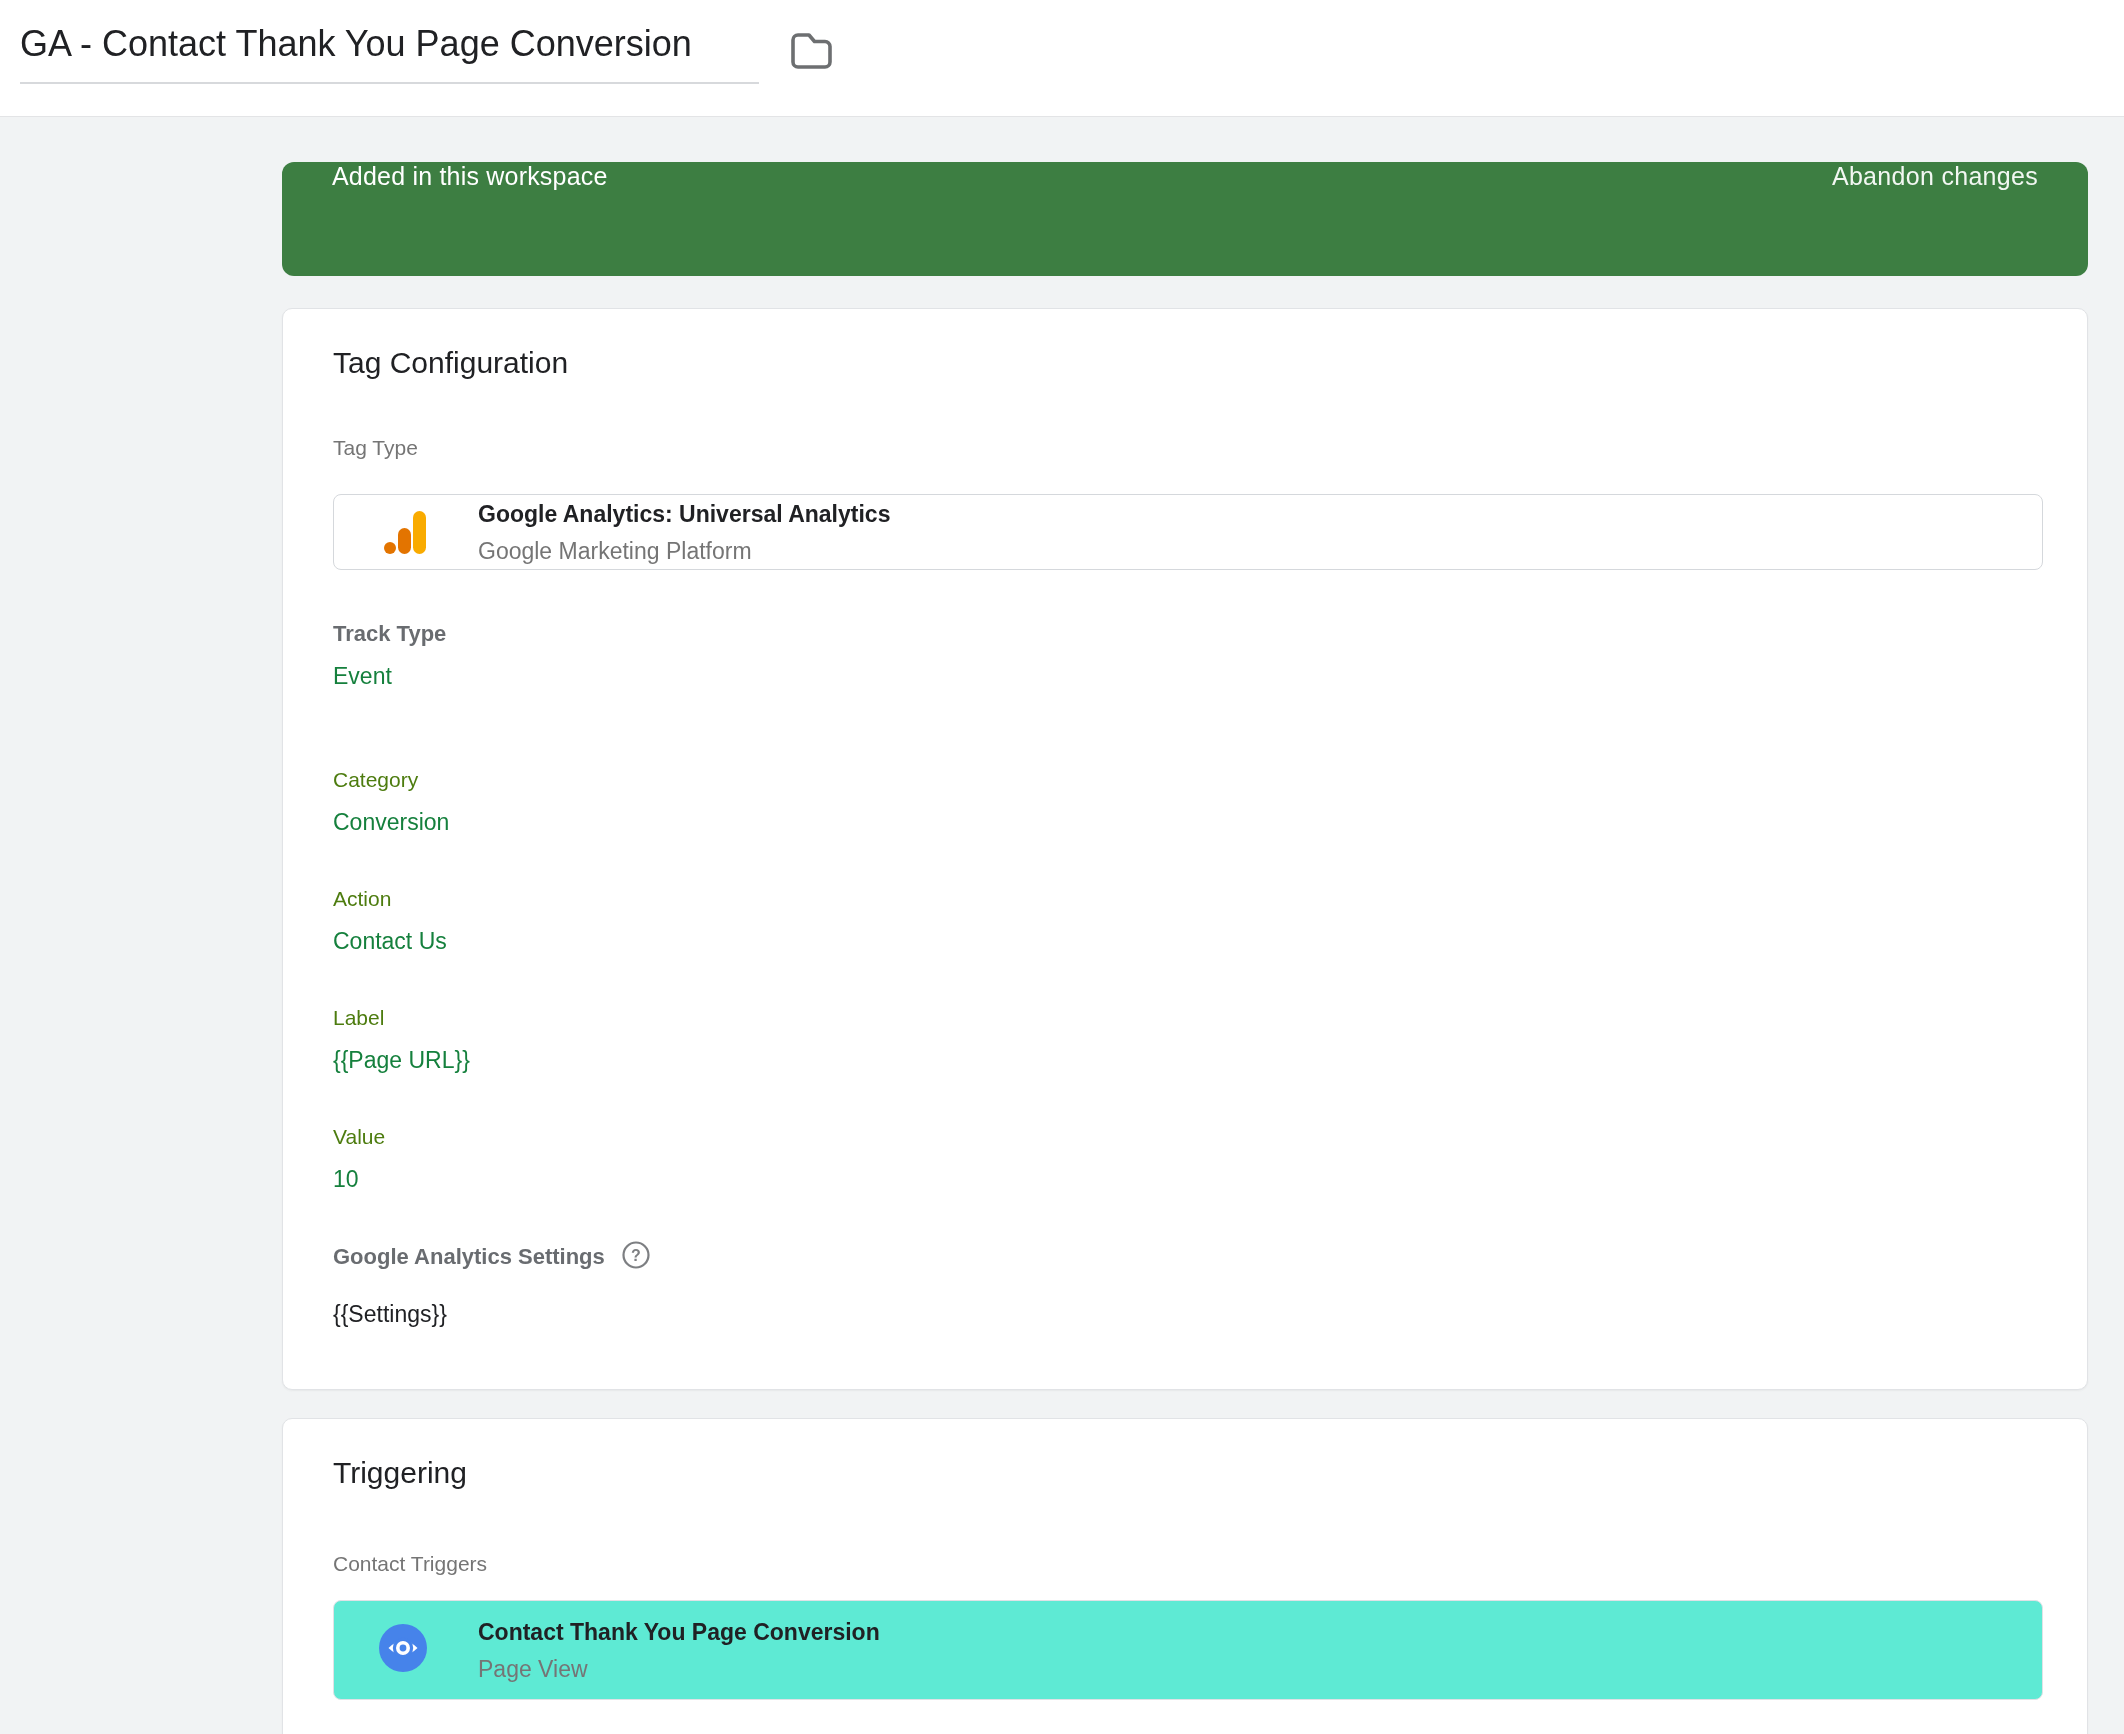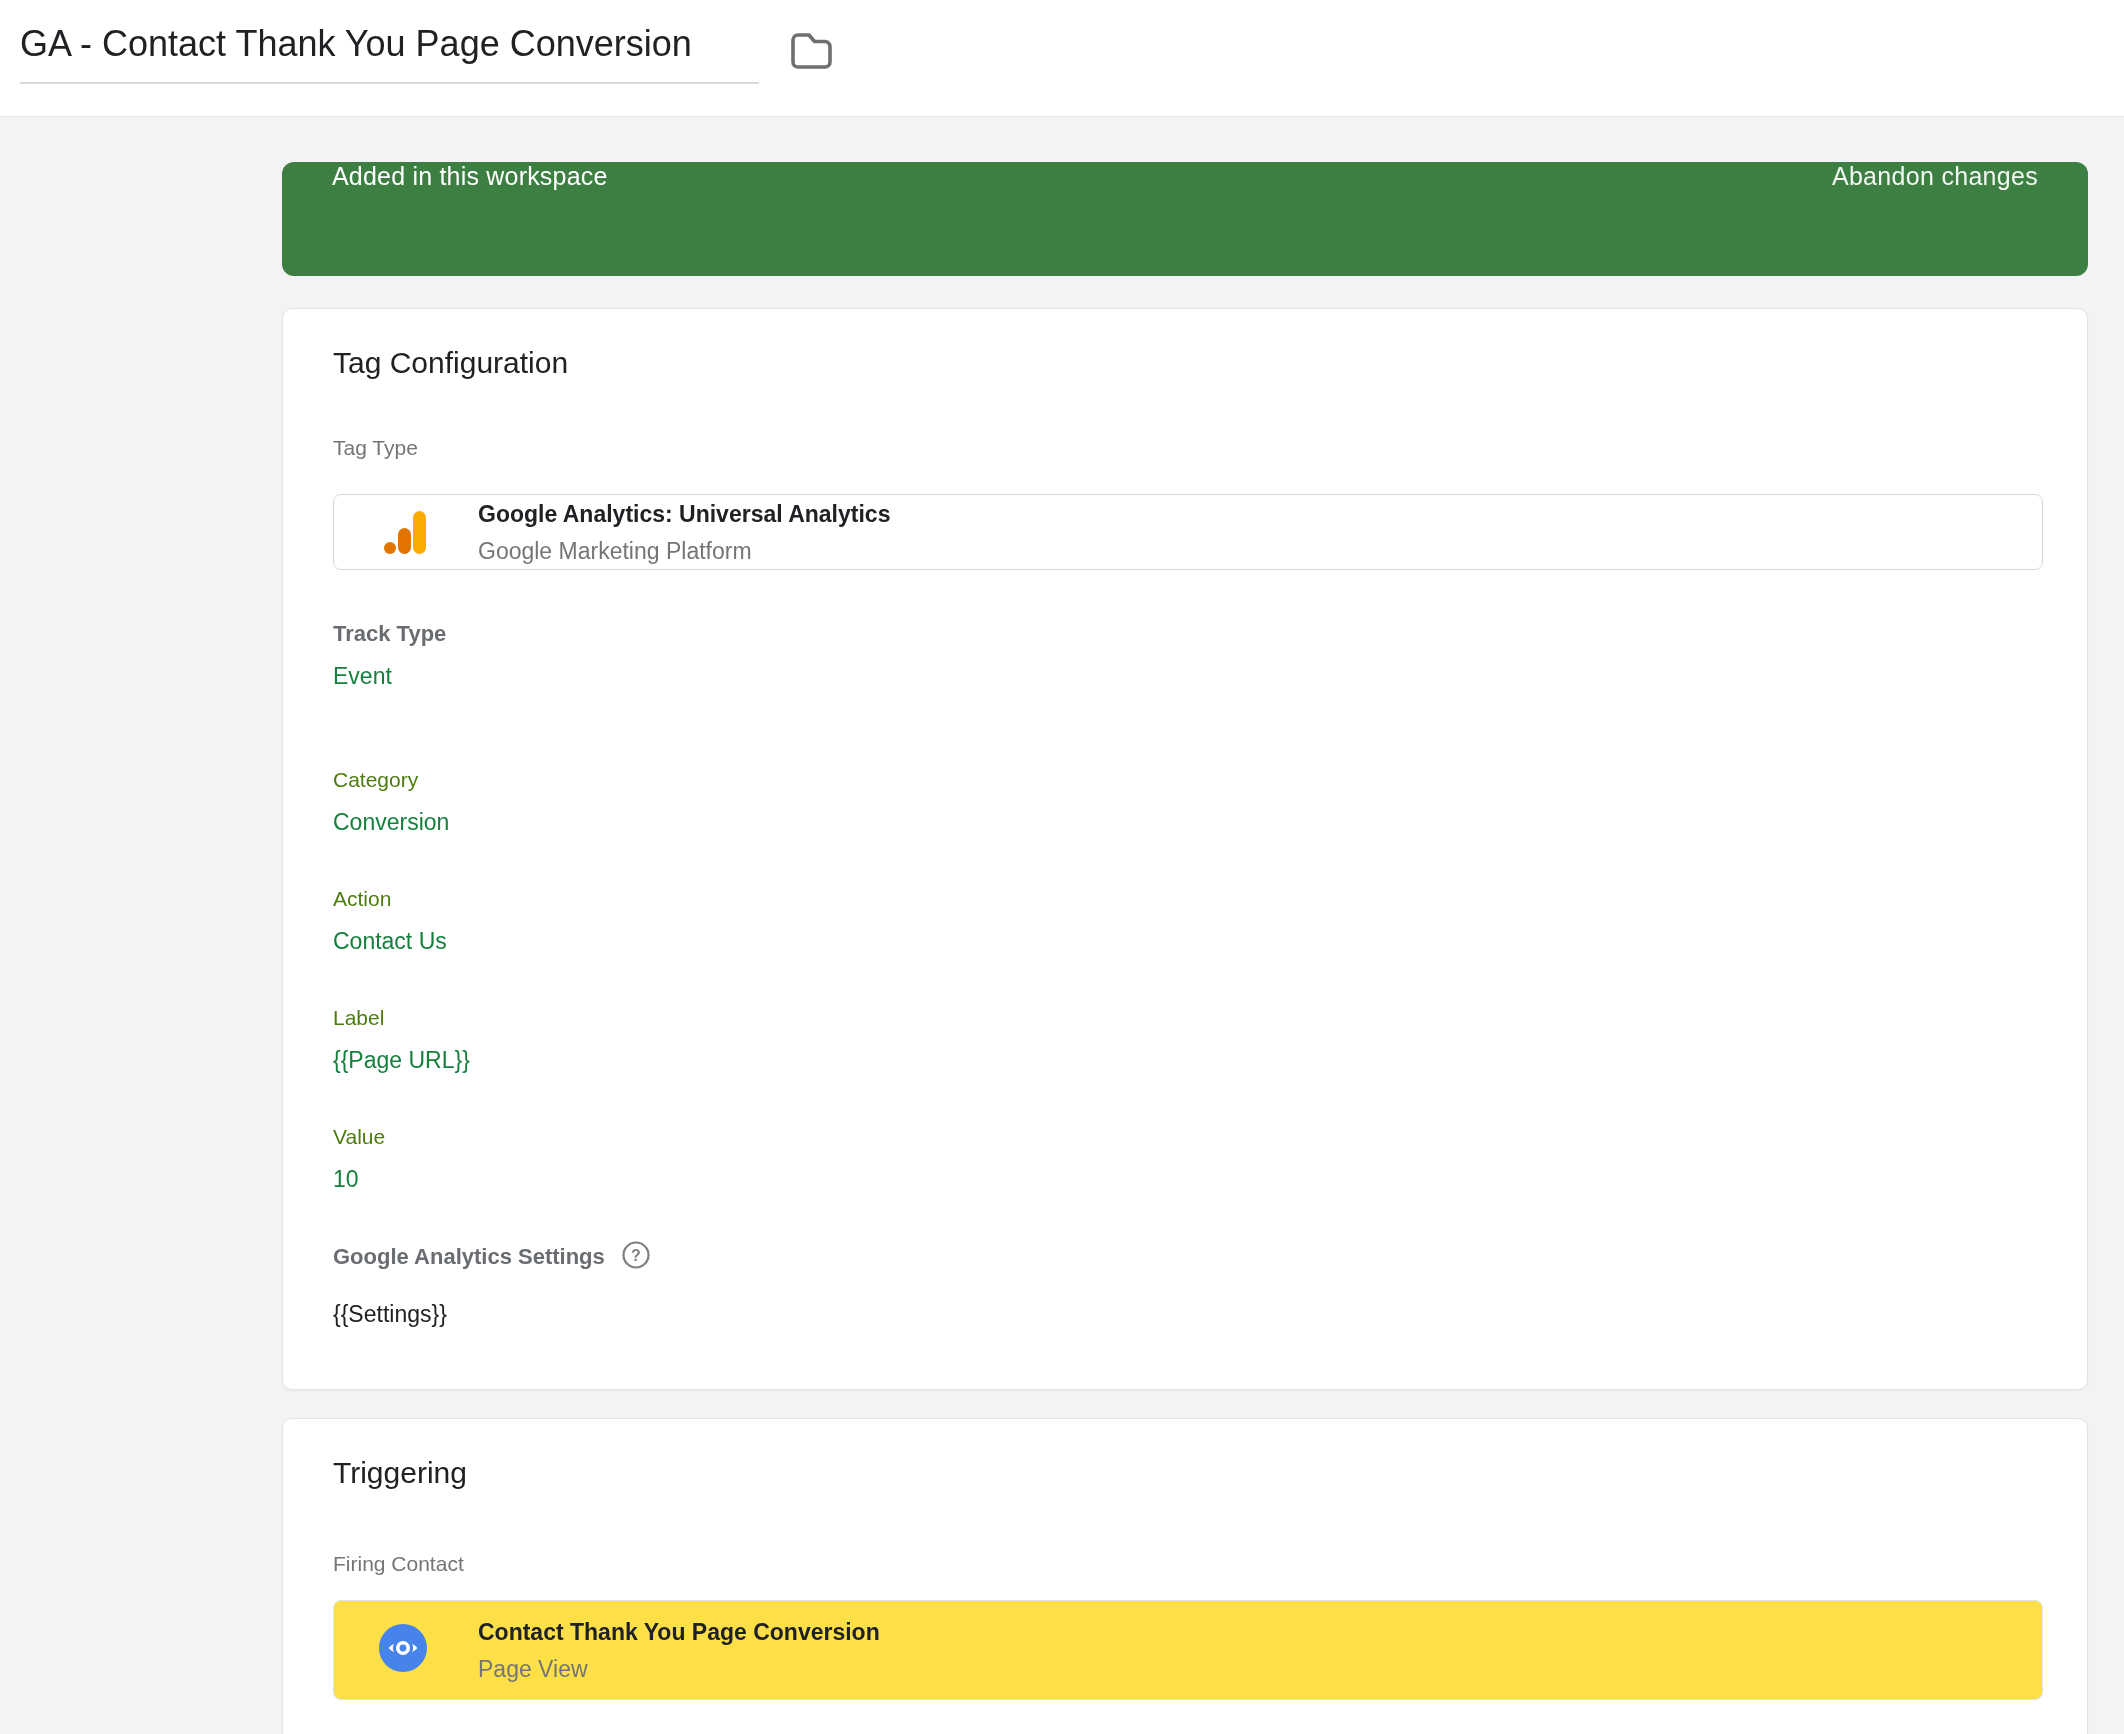--- a/index.html
+++ b/index.html
@@ -119,21 +119,21 @@
     align-items:center;
     gap:16px;
   }
   .settings-value { font-size:23px; color:#202124; margin-top:30px; }
 
   
   .trigger-row {
     margin-top:24px;
     width:1710px;
     height:100px;
-    background:#fde047;
+    background:#5eead4;
     border:1px solid #e0e2e6;
     border-radius:8px;
     display:flex;
     align-items:center;
     padding-left:45px;
     cursor:pointer;
   }
   .trigger-row .text-slot { margin-left:51px; }
   .help-btn { background:none; border:none; cursor:pointer; width:30px; height:30px; display:flex; align-items:center; justify-content:center; }
 </style>
@@ -214,21 +214,21 @@
           </svg>
         </span>
       </button>
     </div>
     <div class="settings-value">{{Settings}}</div>
   </div>
 
   <div class="card triggering">
     <div class="card-heading">Triggering</div>
 
-    <div class="section-label" style="margin-top:61px">Firing Contact</div>
+    <div class="section-label" style="margin-top:61px">Contact Triggers</div>
 
     <div class="trigger-row">
       <span>
         <svg width="48" height="48" viewBox="0 0 48 48">
           <circle cx="24" cy="24" r="24" fill="#4683ea"></circle>
           <path d="M9.5 24 Q24 9.5 38.5 24 Q24 38.5 9.5 24 Z" fill="#ffffff"></path>
           <circle cx="24" cy="24" r="10.2" fill="#4683ea"></circle>
           <circle cx="24" cy="24" r="7" fill="#ffffff"></circle>
           <circle cx="24" cy="24" r="3.4" fill="#4683ea"></circle>
         </svg>

